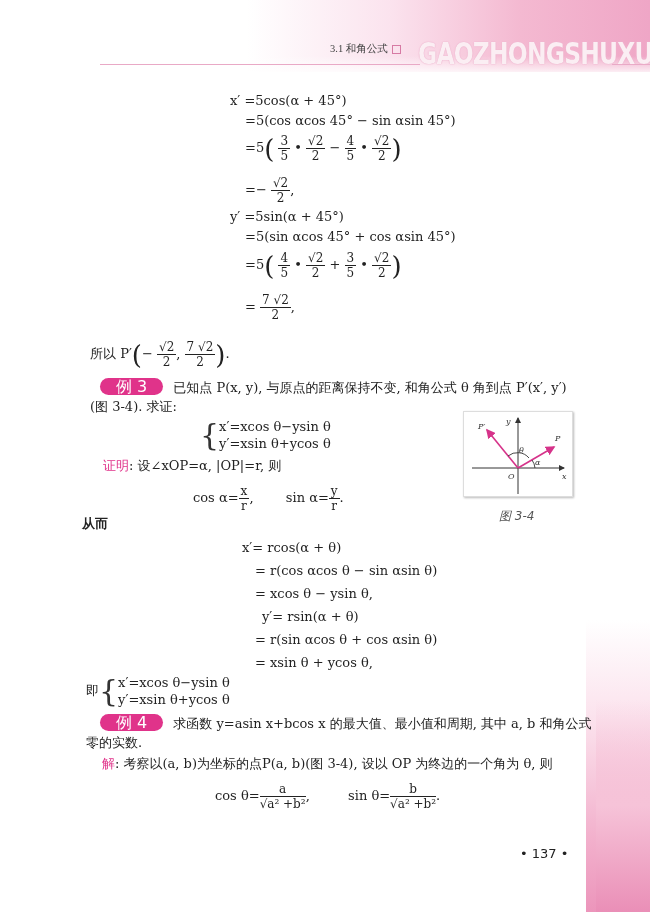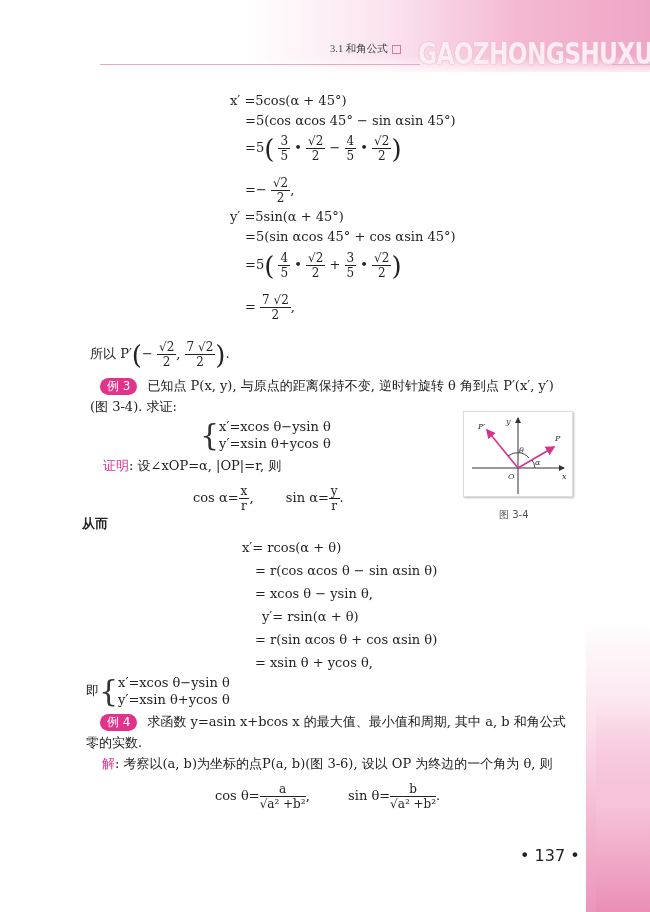--- a/index.html
+++ b/index.html
@@ -44,32 +44,32 @@
     background: linear-gradient(180deg, rgba(255,255,255,0) 0%, #f6c3d8 50%, #ea8fb7 100%);
   }
   .math { position: absolute; font-size: 13px; white-space: nowrap; line-height: 16px; }
   .text { position: absolute; font-size: 13px; white-space: nowrap; line-height: 16px; }
   .frac { display: inline-block; vertical-align: middle; text-align: center; font-size: 12px; }
   .frac .num { display: block; border-bottom: 1px solid #222; padding: 0 2px; line-height: 14px; }
   .frac .den { display: block; line-height: 14px; }
   .paren { font-size: 26px; vertical-align: middle; line-height: 26px; font-weight: 200; }
   .badge {
     display: inline-block; background: #e0338a; color: #fff; border-radius: 10px;
-    padding: 0 7px; font-size: 12px; line-height: 17px; font-family: "DejaVu Sans", sans-serif;
+    padding: 0 16px; font-size: 16px; line-height: 17px; font-family: "DejaVu Sans", sans-serif;
     margin-right: 10px;
   }
   .pink-label { color: #e0338a; font-family: "DejaVu Sans", sans-serif; margin-top: 17px; }
   .brace { font-size: 30px; line-height: 30px; vertical-align: middle; font-weight: 100; color: #333; }
   .sys { display: inline-block; vertical-align: middle; line-height: 17px; }
   .figure-box {
     position: absolute; left: 463px; top: 411px; width: 108px; height: 84px;
     background: #fff; border: 1px solid #ddd; box-shadow: 1px 1px 2px #bbb;
   }
-  .fig-caption { position: absolute; left: 499px; top: 508px; font-size: 10px; color: #555; font-family: "DejaVu Sans", sans-serif; }
-  .page-number { position: absolute; left: 520px; top: 846px; font-size: 16px; font-family: "DejaVu Sans", sans-serif; color: #222; }
+  .fig-caption { position: absolute; left: 499px; top: 508px; font-size: 12px; color: #555; font-family: "DejaVu Sans", sans-serif; font-style: italic; }
+  .page-number { position: absolute; left: 520px; top: 846px; font-size: 13px; font-family: "DejaVu Sans", sans-serif; color: #222; }
 </style>
 </head>
 <body>
 
 <div class="header-band"></div>
 <div class="header-fade"></div>
 <div class="header-rule" style="left:100px;width:320px;"></div>
 <div class="header-rule" style="left:612px;width:38px;"></div>
 <div class="header-section">
   <span>3.1  和角公式</span><span class="header-square"></span>
@@ -113,21 +113,21 @@
   <span class="frac"><span class="num">7 √2</span><span class="den">2</span></span><span>,</span>
 </div>
 
 <div class="math" style="left:90px;top:340px;">
   <span>所以 P′</span><span class="paren">(</span><span>−</span>
   <span class="frac"><span class="num">√2</span><span class="den">2</span></span><span>,</span>
   <span class="frac"><span class="num">7 √2</span><span class="den">2</span></span><span class="paren">)</span><span>.</span>
 </div>
 
 <div class="text" style="left:100px;top:378px;">
-  <span class="badge">例 3</span><span>已知点 P(x, y), 与原点的距离保持不变, 逆时针旋转 θ 角到点 P′(x′, y′)</span>
+  <span class="badge">例 3</span><span>已知点 P(x, y), 与原点的距离保持不变, 和角公式 θ 角到点 P′(x′, y′)</span>
 </div>
 <div class="text" style="left:90px;top:399px;">(图 3-4). 求证:</div>
 <div class="math" style="left:200px;top:418px;">
   <span class="brace">{</span><span class="sys"><span style="display:block">x′=xcos θ−ysin θ</span><span style="display:block">y′=xsin θ+ycos θ</span></span>
 </div>
 <div class="text" style="left:103px;top:458px;">
   <span class="pink-label">证明</span><span>: 设∠xOP=α, |OP|=r, 则</span>
 </div>
 <div class="math" style="left:193px;top:484px;">
   <span>cos α=</span><span class="frac"><span class="num">x</span><span class="den">r</span></span><span>,</span>
@@ -170,21 +170,21 @@
     <text x="71" y="53" font-size="8" font-style="italic" font-family="DejaVu Serif, serif" fill="#333">α</text>
   </svg>
 </div>
 <div class="fig-caption">图 3-4</div>
 
 <div class="text" style="left:100px;top:714px;">
   <span class="badge">例 4</span><span>求函数 y=asin x+bcos x 的最大值、最小值和周期, 其中 a, b 和角公式</span>
 </div>
 <div class="text" style="left:86px;top:735px;">零的实数.</div>
 <div class="text" style="left:102px;top:756px;">
-  <span class="pink-label">解</span><span>: 考察以(a, b)为坐标的点P(a, b)(图 3-6), 设以 OP 为终边的一个角为 θ, 则</span>
+  <span class="pink-label">解</span><span>: 考察以(a, b)为坐标的点P(a, b)(图 3-4), 设以 OP 为终边的一个角为 θ, 则</span>
 </div>
 <div class="math" style="left:215px;top:782px;">
   <span>cos θ=</span><span class="frac"><span class="num">a</span><span class="den">√a² +b²</span></span><span>,</span>
   <span style="display:inline-block;width:30px;"></span>
   <span>sin θ=</span><span class="frac"><span class="num">b</span><span class="den">√a² +b²</span></span><span>.</span>
 </div>
 
 <div class="page-number">• 137 •</div>
 
 </body></html>

